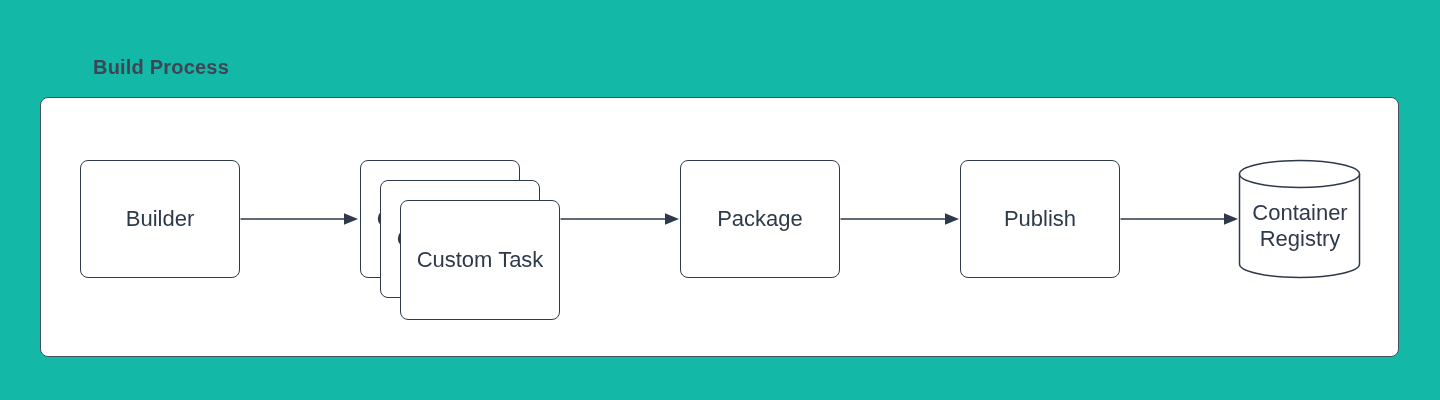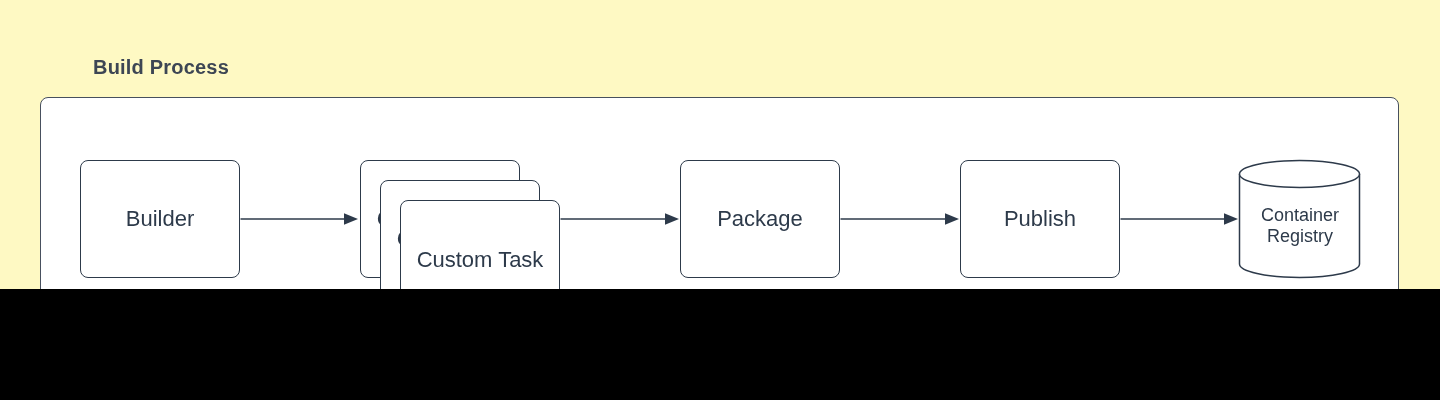--- a/index.html
+++ b/index.html
@@ -4,22 +4,22 @@
 <style>
   html, body {
     margin: 0;
     padding: 0;
     background: #000000;
     font-family: "Liberation Sans", sans-serif;
   }
   .canvas {
     position: relative;
     width: 1440px;
-    height: 289px;
-    background: #fef9c3;
+    height: 400px;
+    background: #14b8a6;
     overflow: hidden;
   }
   .diagram-title {
     position: absolute;
     left: 93px;
     top: 56px;
     font-size: 20px;
     font-weight: bold;
     color: #3d4654;
     letter-spacing: 0.2px;
@@ -74,21 +74,21 @@
     position: absolute;
     left: 1243px;
     top: 176px;
     width: 114px;
     height: 100px;
     z-index: 3;
     display: flex;
     align-items: center;
     justify-content: center;
     text-align: center;
-    font-size: 18px;
+    font-size: 22px;
     line-height: 1.18;
     color: #2d3a4a;
   }
 </style>
 </head>
 <body>
 
 <div class="canvas">
 
   <div class="diagram-title">Build Process</div>

